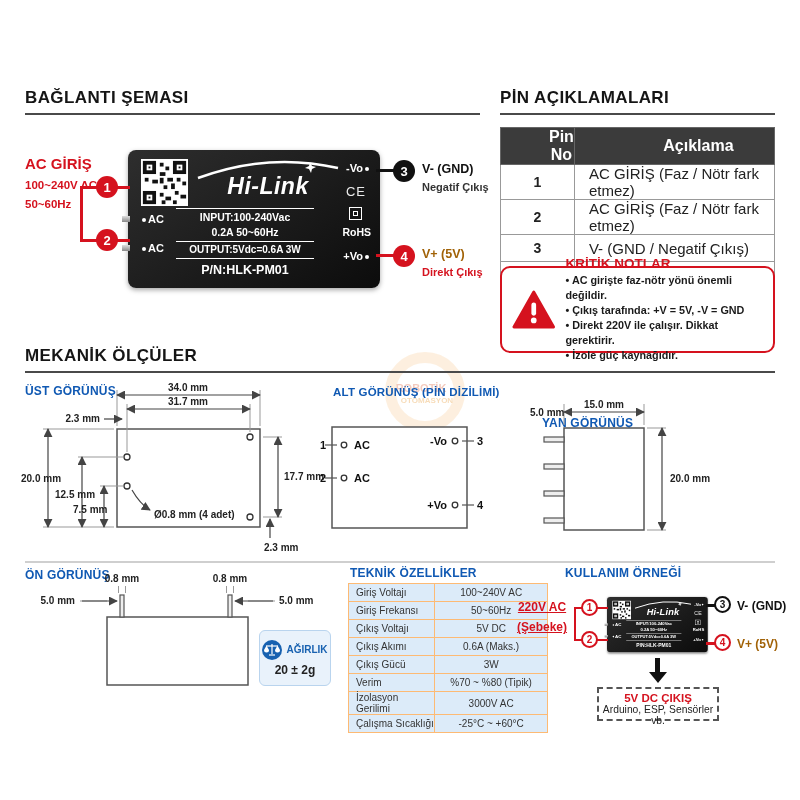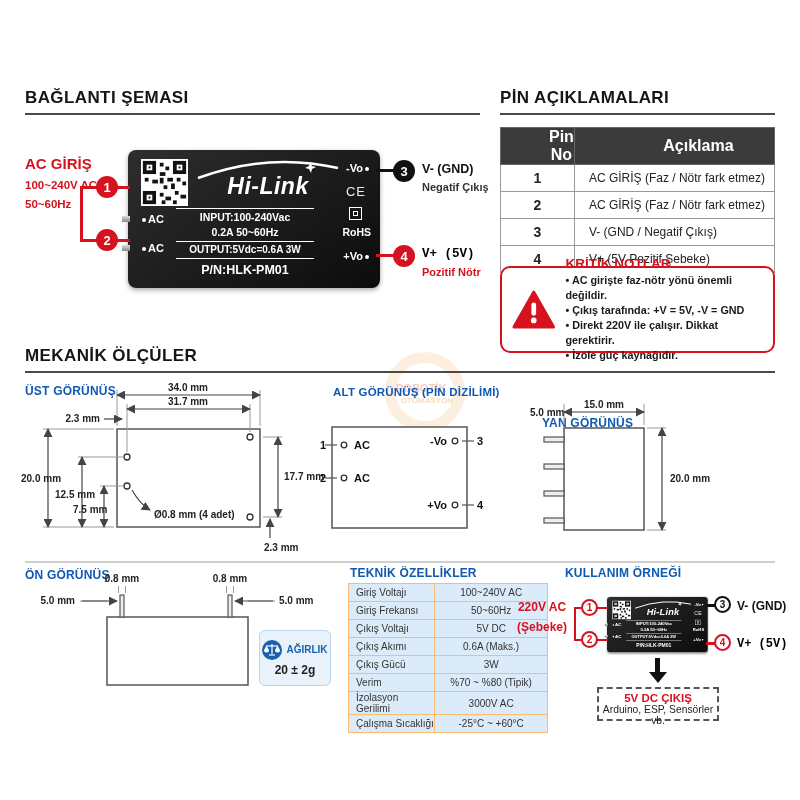--- a/index.html
+++ b/index.html
@@ -49,21 +49,21 @@
   .wire.red { background:#d5121e; }
   .wire.black { background:#111; }
 
   .redtxt { color:#d5121e; }
   .ac-title { font-size:15px; font-weight:bold; color:#d5121e; }
   .ac-line { font-size:11.5px; font-weight:bold; color:#d5121e; line-height:19px; }
 
   
   .ptable { width:275px; border:1px solid #666; border-collapse:collapse; }
   .ptable th { background:#3b3b3b; color:#fff; font-size:16px; font-weight:bold; height:16px; border:1px solid #666;padding-left:48px; }
-  .ptable td { border:1px solid #999; height:27px; font-size:12px; color:#222; padding-left:14px; }
+  .ptable td { border:1px solid #999; height:27px; font-size:15px; color:#222; padding-left:14px; }
   .ptable td.no { width:62px; text-align:center; padding-left:0; font-size:14px; font-weight:bold; }
   .no-red { color:#d5121e; } .no-black { color:#111; }
 
   
   .crit { width:275px; height:87px; border:2px solid #d5121e; border-radius:10px; background:#fff;
           display:flex; align-items:center; padding:6px 8px 6px 10px; }
   .crit-body { margin-left:10px; }
   .crit-title { color:#d5121e; font-weight:bold; font-size:13.5px; margin-bottom:2px; }
   .crit ul { list-style:none; }
   .crit li { font-size:10.8px; color:#1a1a1a; font-weight:bold; line-height:15px; }
@@ -81,21 +81,21 @@
 
   
   .specs { width:200px; border-collapse:separate; border-spacing:1px; background:#fdba74; }
   .specs td { background:#dcebf9; height:17px; font-size:10px; color:#333; }
   .specs td.k { width:86px; padding-left:7px; }
   .specs td.v { width:113px; text-align:center; }
 
   
   .usage-src { font-size:12px; font-weight:bold; color:#d5121e; line-height:20px; text-align:center; }
   .out-label { font-size:12.5px; font-weight:bold; color:#111; }
-  .out-label.red { color:#000000;font-family:Liberation Mono, monospace; }
+  .out-label.red { color:#a16207; }
   .dashed-box { width:122px; height:34px; border:2px dashed #555; background:#fff; text-align:center; padding-top:3px; }
   .dashed-box .t { font-size:11.5px; font-weight:bold; color:#d5121e; }
   .dashed-box .s { font-size:10.3px; color:#222; }
   .down-arrow-shaft { position:absolute; width:5px; background:#111; }
   .down-arrow-head  { position:absolute; width:0; height:0; border-left:9px solid transparent;
                       border-right:9px solid transparent; border-top:11px solid #111; }
 
   
   .wm { position:absolute; left:372px; top:352px; width:110px; height:96px; opacity:.38; z-index:0; text-align:center; }
   .wm .ring { position:absolute; left:13px; top:0; width:80px; height:80px; border:11px solid #f3a64a; border-radius:50%; opacity:.45; }
@@ -144,21 +144,21 @@
   <div class="ncircle red abs" style="left:96px; top:229px;">2</div>
 
   <div class="wire black abs" style="left:376px; top:169px; width:20px; height:3px;"></div>
   <div class="ncircle black abs" style="left:393px; top:160px;">3</div>
   <div class="abs out-label" style="left:422px; top:162px;">V- (GND)</div>
   <div class="abs" style="left:422px; top:181px; font-size:11px; font-weight:bold; color:#333;">Negatif Çıkış</div>
 
   <div class="wire red abs" style="left:376px; top:254px; width:20px; height:3px;"></div>
   <div class="ncircle red abs" style="left:393px; top:245px;">4</div>
   <div class="abs out-label red" style="left:422px; top:247px;">V+ (5V)</div>
-  <div class="abs redtxt" style="left:422px; top:266px; font-size:11px; font-weight:bold;">Pozitif Nötr</div>
+  <div class="abs redtxt" style="left:422px; top:266px; font-size:11px; font-weight:bold;">Direkt Çıkış</div>
 
   <div class="abs z1" style="left:128px; top:150px;">
     <div class="module" id="module-big">
       <svg class="m-qr" viewBox="0 0 25 25">
         <rect x="0" y="0" width="25" height="25" fill="#fff"></rect>
         <g fill="#111">
           <rect x="1" y="1" width="7" height="7"></rect>
             <rect x="17" y="1" width="7" height="7"></rect>
             <rect x="1" y="17" width="7" height="7"></rect>
           <rect x="10" y="2" width="2" height="2"></rect>
@@ -446,21 +446,21 @@
           <td class="k">İzolasyon Gerilimi</td>
           <td class="v">3000V AC</td>
         </tr>
     <tr>
           <td class="k">Çalışma Sıcaklığı</td>
           <td class="v">-25°C ~ +60°C</td>
         </tr>
   </tbody>
     </table>
 
-  <div class="abs usage-src z1" style="left:512px; top:597px; width:60px;">
+  <div class="abs usage-src z1" style="left:512px; top:597px; width:60px;text-decoration:underline;">
     <div>220V AC</div>
     <div>(Şebeke)</div>
   </div>
 
   <div class="wire red abs" style="left:574px; top:607px; width:2px; height:34px;"></div>
   <div class="wire red abs" style="left:574px; top:607px; width:10px; height:2px;"></div>
   <div class="wire red abs" style="left:574px; top:639px; width:10px; height:2px;"></div>
   <div class="wire red abs" style="left:597px; top:607px; width:11px; height:2px;"></div>
   <div class="wire red abs" style="left:597px; top:639px; width:11px; height:2px;"></div>
   <div class="ocircle red abs" style="left:581px; top:599px;">1</div>

